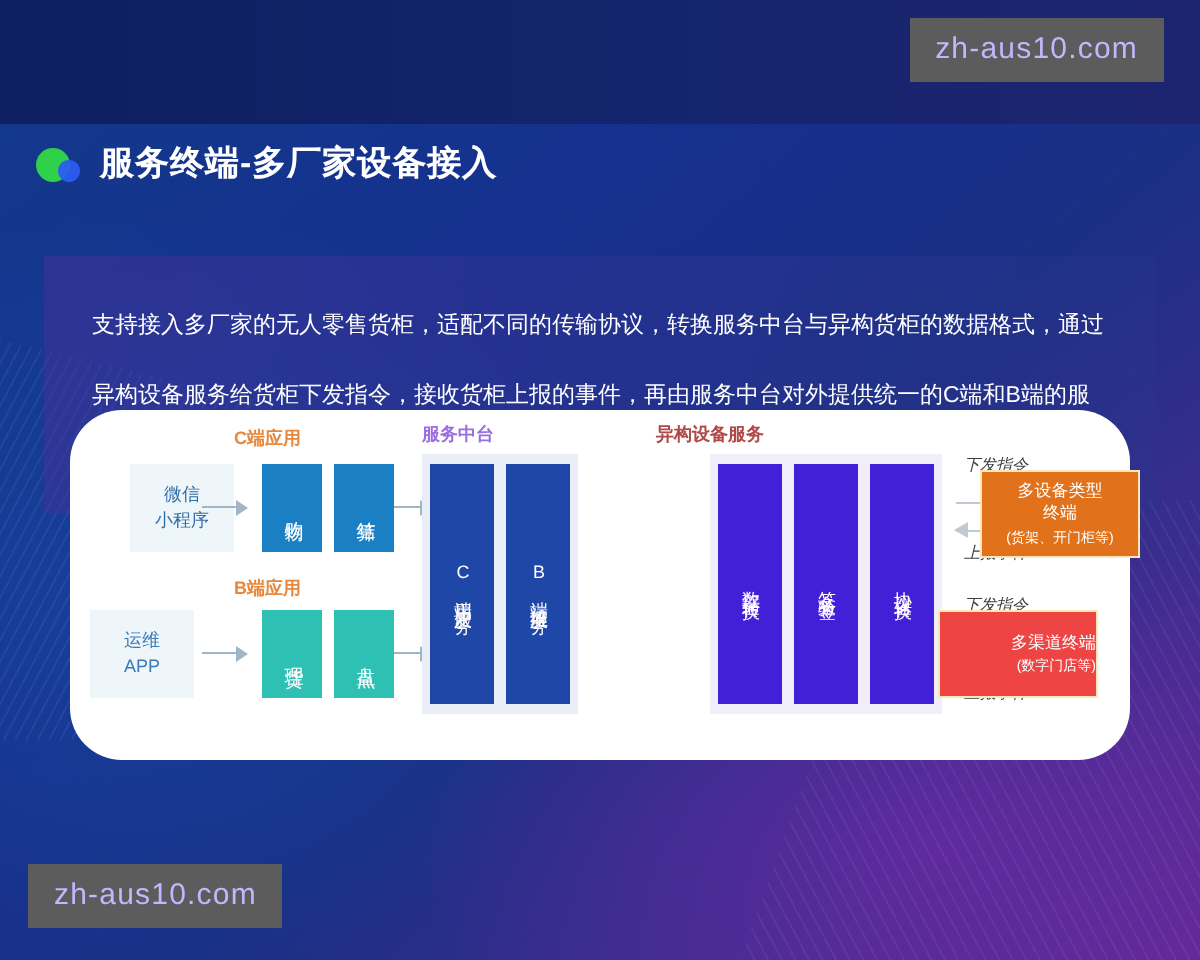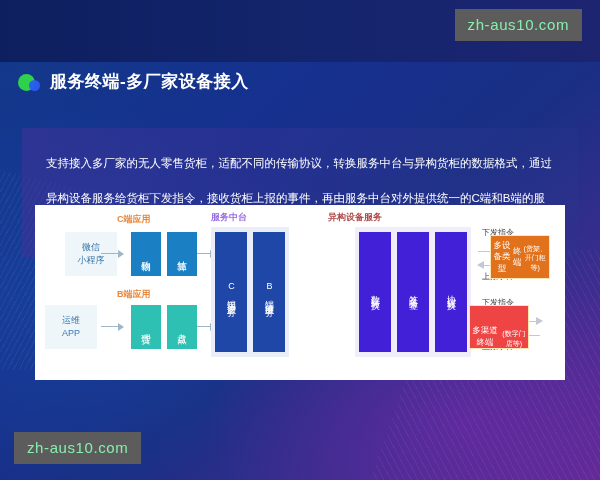--- a/index.html
+++ b/index.html
@@ -37,21 +37,21 @@
   }
   .top-bar {
     position:absolute; left:0; top:0; width:100%; height:62px;
     background: linear-gradient(90deg,#0d1f5e 0%, #14256d 55%, #1d2470 100%);
   }
 
   
   .watermark {
     position: absolute;
     background: #5c5c5c;
-    color: #86efac;
+    color: #c4b5fd;
     font-size: 15px;
     letter-spacing: .6px;
     padding: 7px 13px 8px;
     white-space: nowrap;
     z-index: 40;
   }
   .wm-top { right: 18px; top: 9px; }
   .wm-bottom { left: 14px; bottom: 16px; }
 
   
@@ -82,20 +82,21 @@
     color:#ffffff; font-size:11.5px; line-height:2.0;
     z-index: 5;
   }
   .desc p { margin:12px; }
 
   
   .canvas {
     position:absolute; left:35px; top:205px; width:530px; height:175px;
     background:#ffffff;
     z-index: 6;
+    border-radius: 26px;
   }
 
   .lbl {
     position:absolute; font-size:9px; font-weight:bold; white-space:nowrap;
   }
   .lbl-c { color:#e8883c; left:82px; top:8px; }
   .lbl-b { color:#e8883c; left:82px; top:83px; }
   .lbl-mid { color:#9a6fe0; left:176px; top:6px; }
   .lbl-hetero { color:#b04a4a; left:293px; top:6px; }
 
@@ -185,35 +186,35 @@
     width:32px; height:120px; background:#4220d8;
     color:#ffffff; font-size:9px; letter-spacing:2px;
     writing-mode: vertical-rl; text-orientation: upright;
     display:flex; align-items:center; justify-content:center;
   }
 
   
   .rgroup { position:absolute; width:64px; height:56px; }
   .rg1 { left:443px; top:22px; }
   .rg2 { left:443px; top:92px; }
-  .rg-lbl { position:absolute; font-size:8px; color:#3c3c3c; white-space:nowrap; }
+  .rg-lbl { position:absolute; font-size:8px; color:#3c3c3c; white-space:nowrap;font-style:italic; }
   .rg-lbl-top { left:4px; top:0px; }
   .rg-lbl-bot { left:4px; top:44px; }
   .rg-line { position:absolute; left:0px; width:62px; height:1px; background:#c2c8d4; }
   .rg-line-1 { top:24px; }
   .rg-line-2 { top:38px; }
   .rg-head-r { position:absolute; right:-1px; top:20px;
     border-left:7px solid #c2c8d4; border-top:4px solid transparent; border-bottom:4px solid transparent; }
   .rg-head-l { position:absolute; left:-1px; top:34px;
     border-right:7px solid #c2c8d4; border-top:4px solid transparent; border-bottom:4px solid transparent; }
 
   
   .term {
-    position:absolute; width:60px; height:44px;
-    display:flex; align-items:center; justify-content:center;
+    position:absolute; width:80px; height:44px;
+    display:flex; flex-direction:column; align-items:center; justify-content:center;
     color:#ffffff; text-align:center; line-height:1.35;
     border:1.5px solid #fbe6b5;
   }
   .term-main { font-size:8.5px; }
   .term-sub { font-size:7px; margin-top:2px; }
   .term1 { left:455px; top:30px; background:#e2711b; }
   .term2 { left:434px; top:100px; background:#ef4444;align-items:flex-end; }
 </style>
 </head>
 <body>

